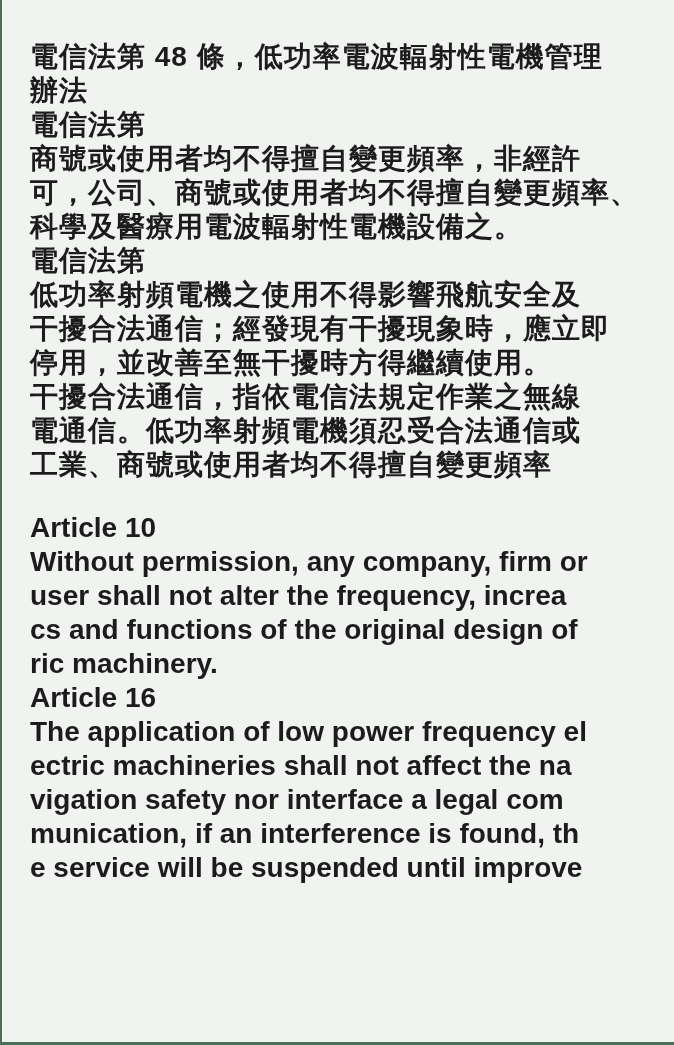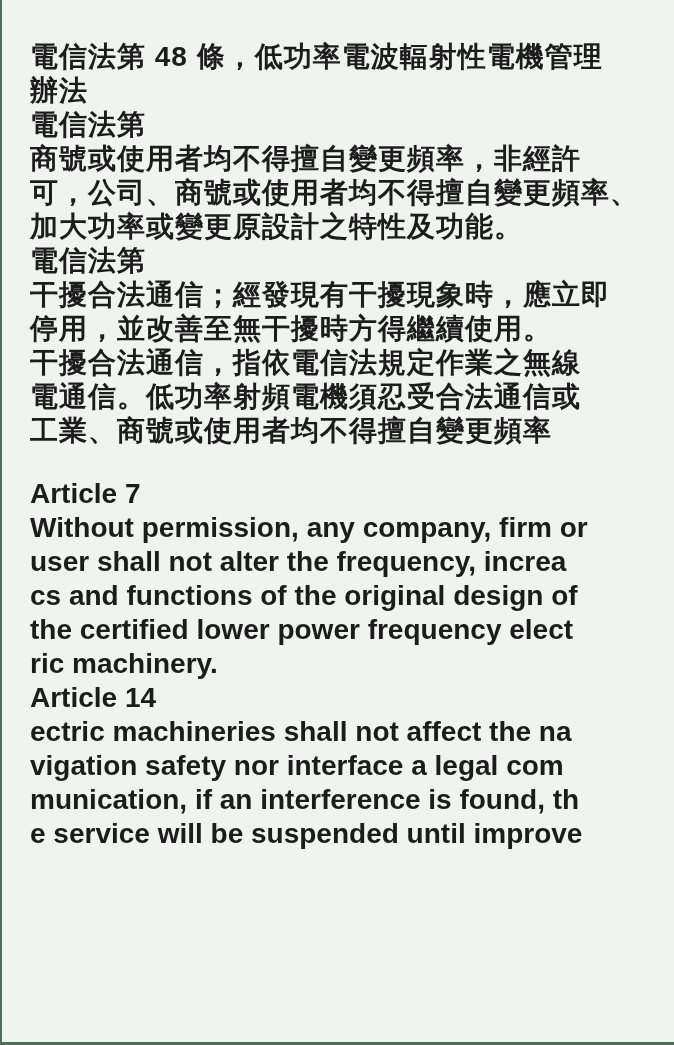--- a/index.html
+++ b/index.html
@@ -44,37 +44,38 @@
 
 <div class="page">
   <div class="content">
 
     <div class="text-block zh">
       <div class="line">電信法第 48 條，低功率電波輻射性電機管理</div>
       <div class="line">辦法</div>
       <div class="line">電信法第</div>
       <div class="line">商號或使用者均不得擅自變更頻率，非經許</div>
       <div class="line">可，公司、商號或使用者均不得擅自變更頻率、</div>
-      <div class="line">加大功率或變更原設計之特性及功能。</div>
+      <div class="line">科學及醫療用電波輻射性電機設備之。</div>
       <div class="line">電信法第</div>
+      <div class="line">低功率射頻電機之使用不得影響飛航安全及</div>
       <div class="line">干擾合法通信；經發現有干擾現象時，應立即</div>
       <div class="line">停用，並改善至無干擾時方得繼續使用。</div>
       <div class="line">干擾合法通信，指依電信法規定作業之無線</div>
       <div class="line">電通信。低功率射頻電機須忍受合法通信或</div>
       <div class="line">工業、商號或使用者均不得擅自變更頻率</div>
     </div>
 
     <div class="text-block en">
-      <div class="line">Article 7</div>
+      <div class="line">Article 10</div>
       <div class="line">Without permission, any company, firm or</div>
       <div class="line">user shall not alter the frequency, increa</div>
       <div class="line">cs and functions of the original design of</div>
-      <div class="line">the certified lower power frequency elect</div>
       <div class="line">ric machinery.</div>
-      <div class="line">Article 14</div>
+      <div class="line">Article 16</div>
+      <div class="line">The application of low power frequency el</div>
       <div class="line">ectric machineries shall not affect the na</div>
       <div class="line">vigation safety nor interface a legal com</div>
       <div class="line">munication, if an interference is found, th</div>
       <div class="line">e service will be suspended until improve</div>
     </div>
 
   </div>
 </div>
 
 </body></html>

